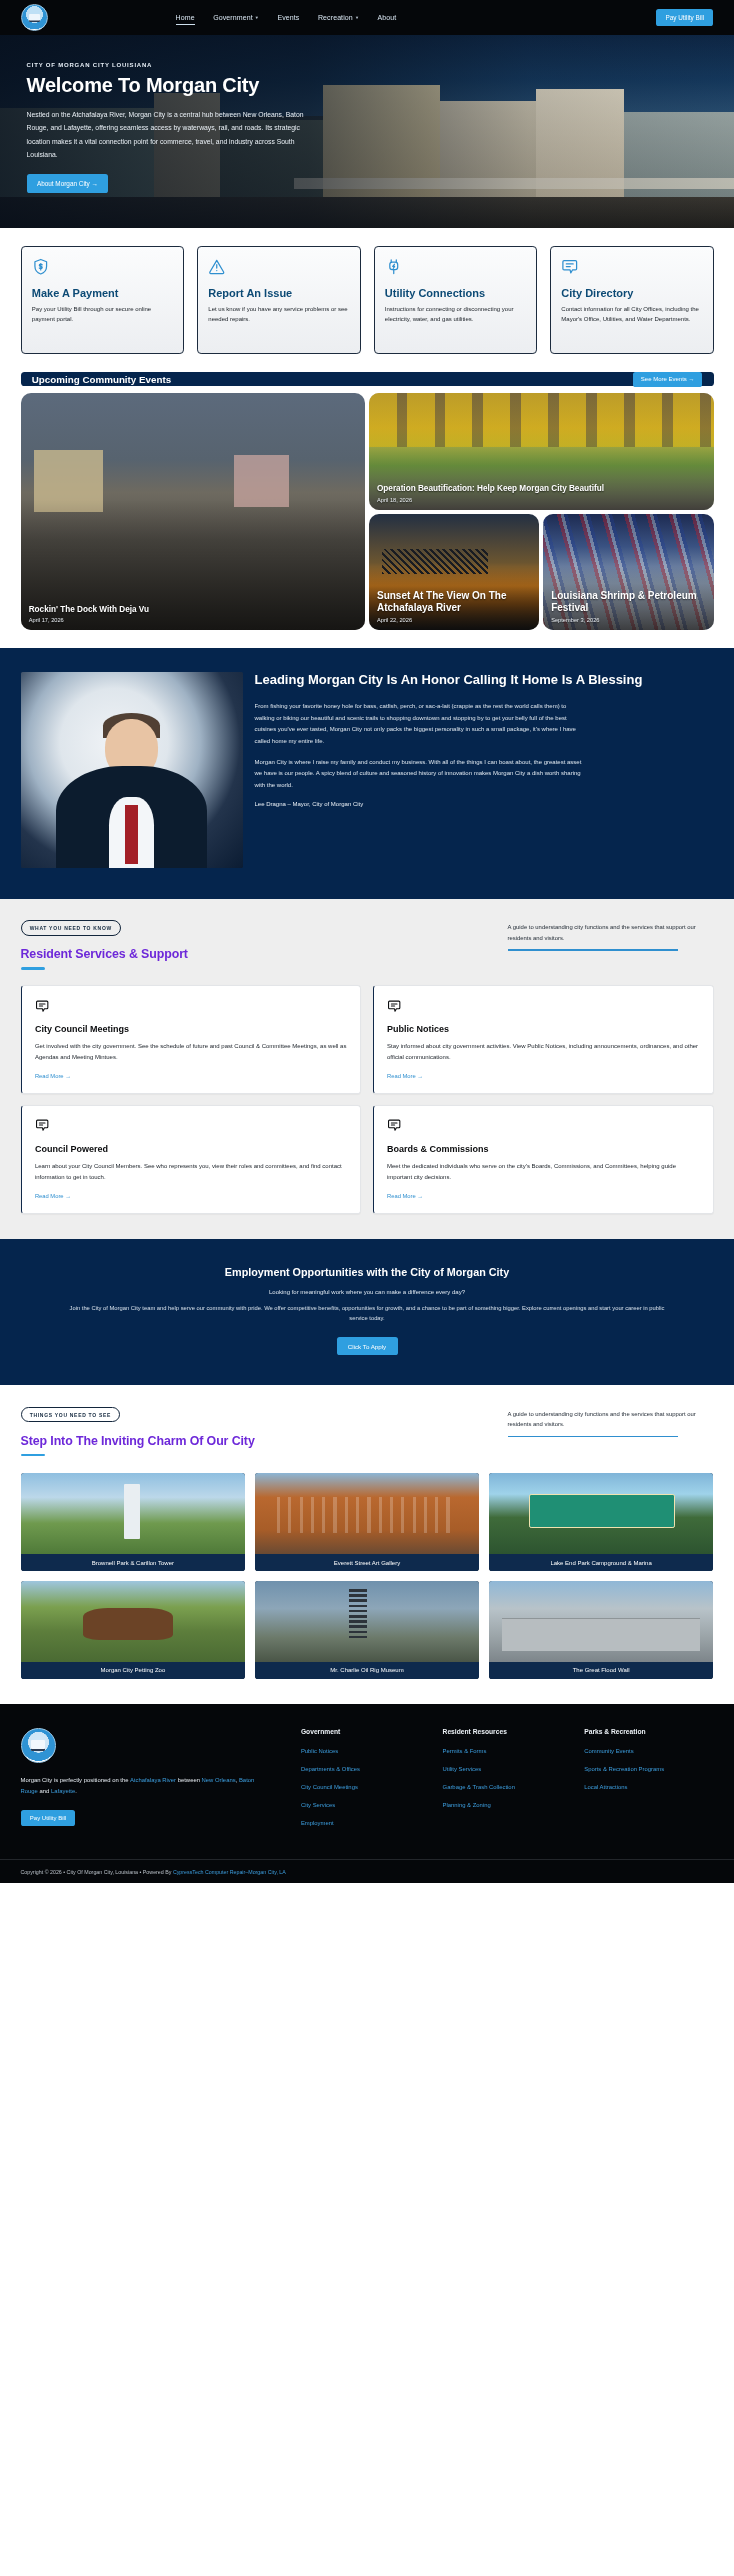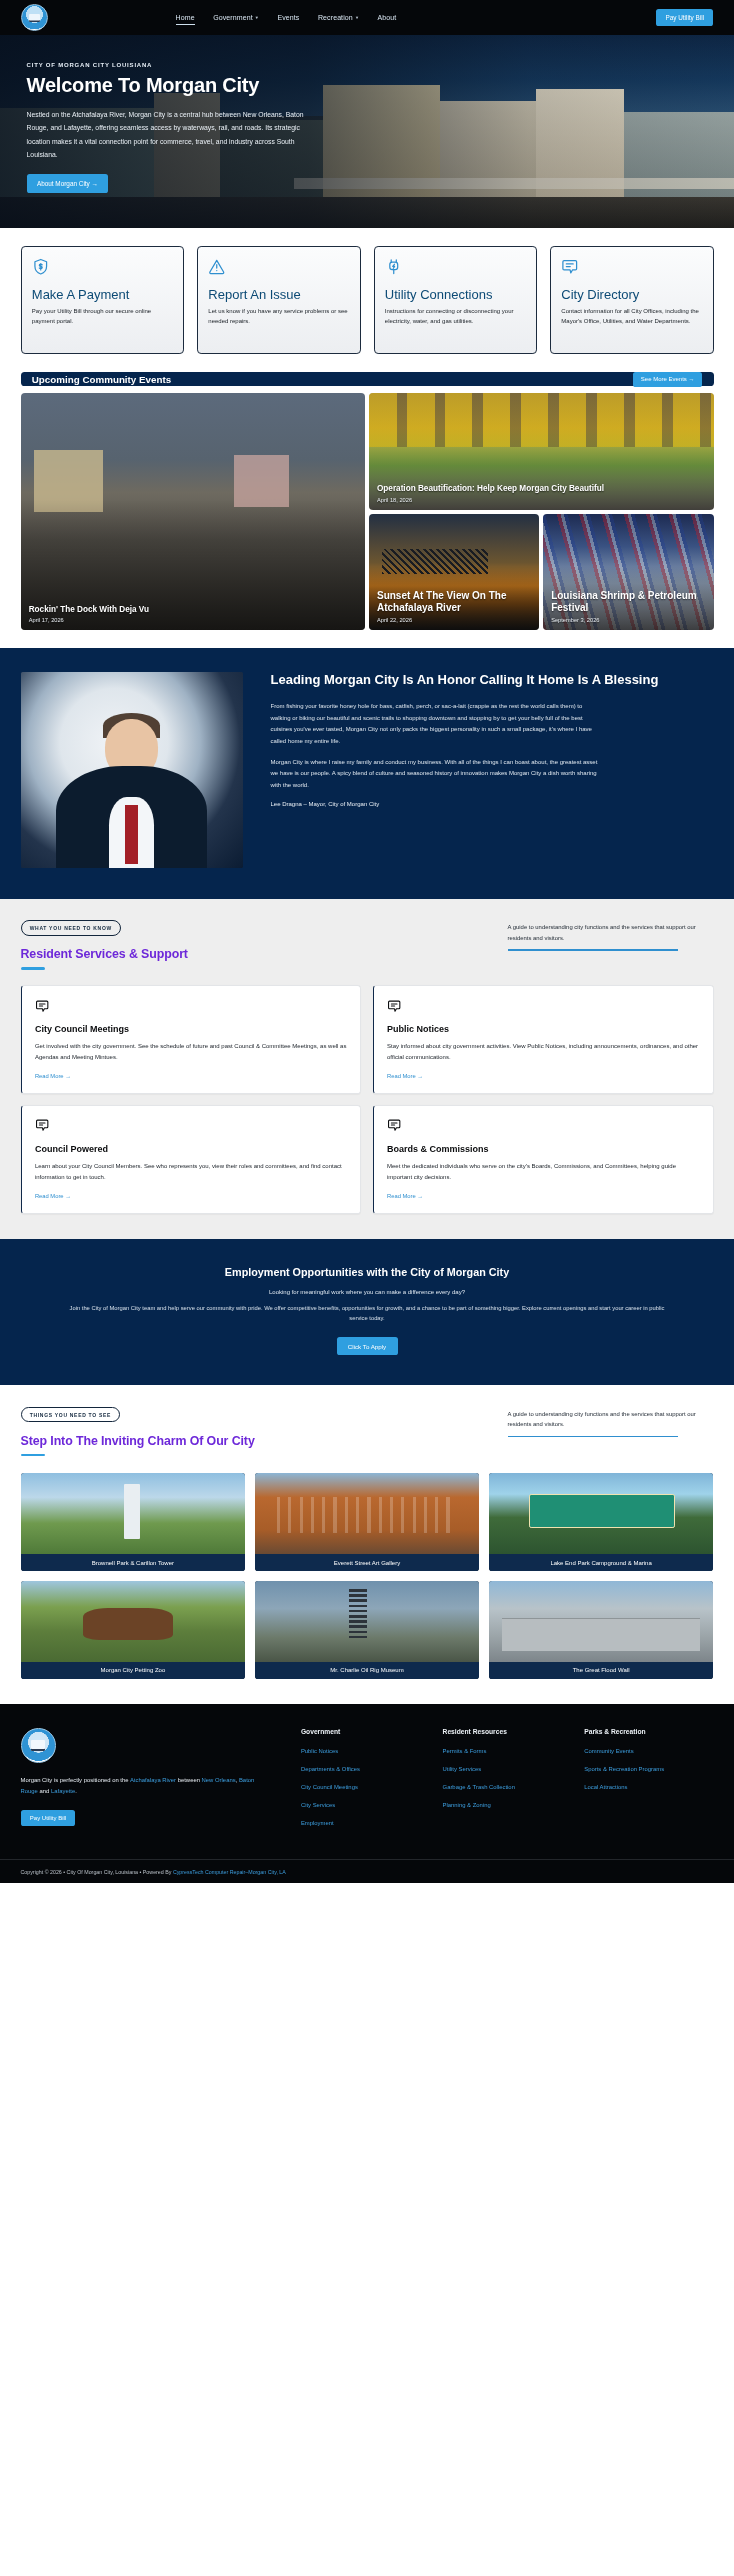--- a/index.html
+++ b/index.html
@@ -77,56 +77,56 @@
   
   .quick{background:#fff;padding:17.5px 0 15.5px;}
   .quick-grid{display:grid;grid-template-columns:repeat(4,1fr);gap:13px;}
   .qcard{
     border:0.5px solid #1c2b3e;border-radius:4.1px;
     background:linear-gradient(180deg,#fbfcfd 0%,#eceef1 100%);
     padding:11.3px 10.3px 13.4px;min-height:108px;
   }
   .qicon{width:17.5px;height:17.5px;margin-bottom:11.3px;color:#2f8fcf;}
   .qicon svg{width:100%;height:100%;display:block;}
-  .qtitle{color:#0c4a75;font-size:13px;font-weight:400;line-height:1.25;margin-bottom:4.6px;}
+  .qtitle{color:#0c4a75;font-size:11px;font-weight:700;line-height:1.25;margin-bottom:4.6px;}
   .qdesc{color:#20262c;font-size:6px;line-height:1.62;}
 
   
   .events-sec{background:#fff;padding:3.1px 0 17.5px;}
   .events-bar{
     background:#05254d;border-radius:3.6px;height:14px;display:flex;align-items:center;
     padding:0 11.3px;margin-bottom:7.2px;
   }
   .events-bar h2{color:#fff;font-size:9.8px;font-weight:700;}
   .btn-more{
     margin-left:auto;background:#2f9fe0;color:#fff;border:none;border-radius:2.6px;
     padding:4.6px 7.7px;font-size:6px;font-family:inherit;cursor:pointer;
   }
   .ev-grid{display:grid;grid-template-columns:1fr 1fr;gap:3.6px;height:237px;}
   .ev-right{display:grid;grid-template-rows:1fr 1fr;gap:3.6px;}
   .ev-right-bottom{display:grid;grid-template-columns:1fr 1fr;gap:3.6px;}
-  .ev{position:relative;overflow:hidden;border-radius:4px;padding-left:16px;}
+  .ev{position:relative;overflow:hidden;border-radius:10px;padding-left:16px;}
   .ev .ov{position:absolute;inset:0;background:linear-gradient(180deg,rgba(0,0,0,0) 45%,rgba(0,0,0,.68) 100%);}
   .ev .cap{position:absolute;left:8.2px;right:8.2px;bottom:7.2px;}
   .ev .cap h3{color:#fff;font-size:8.2px;font-weight:700;line-height:1.22;margin-bottom:2.6px;text-shadow:0 0.5px 1.5px rgba(0,0,0,.6);}
   .ev .cap .dt{color:#e9eef3;font-size:5.7px;text-shadow:0 0.5px 1.5px rgba(0,0,0,.6);}
   .ev.small .cap h3{font-size:10px;}
   .img-street{background:linear-gradient(180deg,#5c6a7c 0%,#57636f 28%,#6e6a60 42%,#55524b 62%,#45423c 100%);}
   .img-street::before{content:"";position:absolute;left:4%;top:24%;width:20%;height:26%;background:#c9b98f;opacity:.8;}
   .img-street::after{content:"";position:absolute;left:62%;top:26%;width:16%;height:22%;background:#caa6a0;opacity:.75;}
   .img-volunteer{background:linear-gradient(180deg,#8d7a4a 0%,#b79b39 30%,#7fae4a 62%,#c9c3b4 100%);}
   .img-volunteer::before{content:"";position:absolute;left:0;top:0;width:100%;height:46%;background:repeating-linear-gradient(90deg,#e3b90e 0 8%,#6b5a2c 8% 11%);opacity:.55;}
   .img-bridge{background:linear-gradient(180deg,#233043 0%,#6b5530 42%,#c87a1e 62%,#8d5418 78%,#2c2a2a 100%);}
   .img-bridge::before{content:"";position:absolute;left:8%;top:30%;width:62%;height:22%;background:repeating-linear-gradient(45deg,#191c22 0 2.1px,transparent 2.1px 4.6px);}
   .img-festival{background:linear-gradient(180deg,#1d2b52 0%,#3a5282 28%,#8fa0b6 60%,#b9bec6 100%);}
   .img-festival::before{content:"";position:absolute;inset:0;background:repeating-linear-gradient(75deg,rgba(200,30,40,.38) 0 3.6px,rgba(255,255,255,.3) 3.6px 6.7px,rgba(30,60,150,.32) 6.7px 10.3px,transparent 10.3px 21.6px);}
 
   
   .mayor{background:#05254d;padding:24px 0 31px;}
-  .mayor-grid{display:grid;grid-template-columns:222px 1fr;gap:28px;}
+  .mayor-grid{display:grid;grid-template-columns:222px 1fr;gap:12px;}
   .mayor-photo{
     height:196px;border-radius:1.5px;position:relative;overflow:hidden;
     background:radial-gradient(circle at 42% 36%, #f0f3f6 0%, #dfe6ec 30%, #9fb2c4 48%, #23344c 70%, #0b1c33 100%);
   }
   .mayor-photo .suit{position:absolute;left:16%;bottom:0;width:68%;height:52%;background:#0c1c2e;border-radius:44% 44% 0 0;}
   .mayor-photo .shirt{position:absolute;left:40%;bottom:0;width:20%;height:36%;background:#f3f6f9;border-radius:40% 40% 0 0;}
   .mayor-photo .tie{position:absolute;left:47%;bottom:2%;width:6%;height:30%;background:#a31f27;}
   .mayor-photo .head{position:absolute;left:38%;top:24%;width:24%;height:30%;background:#e8c4a4;border-radius:48% 48% 46% 46%;}
   .mayor-photo .hair{position:absolute;left:37%;top:21%;width:26%;height:13%;background:#514034;border-radius:50% 50% 0 0;}
   .mayor-text h2{color:#fff;font-size:13px;line-height:1.25;font-weight:700;margin-bottom:13.4px;}

